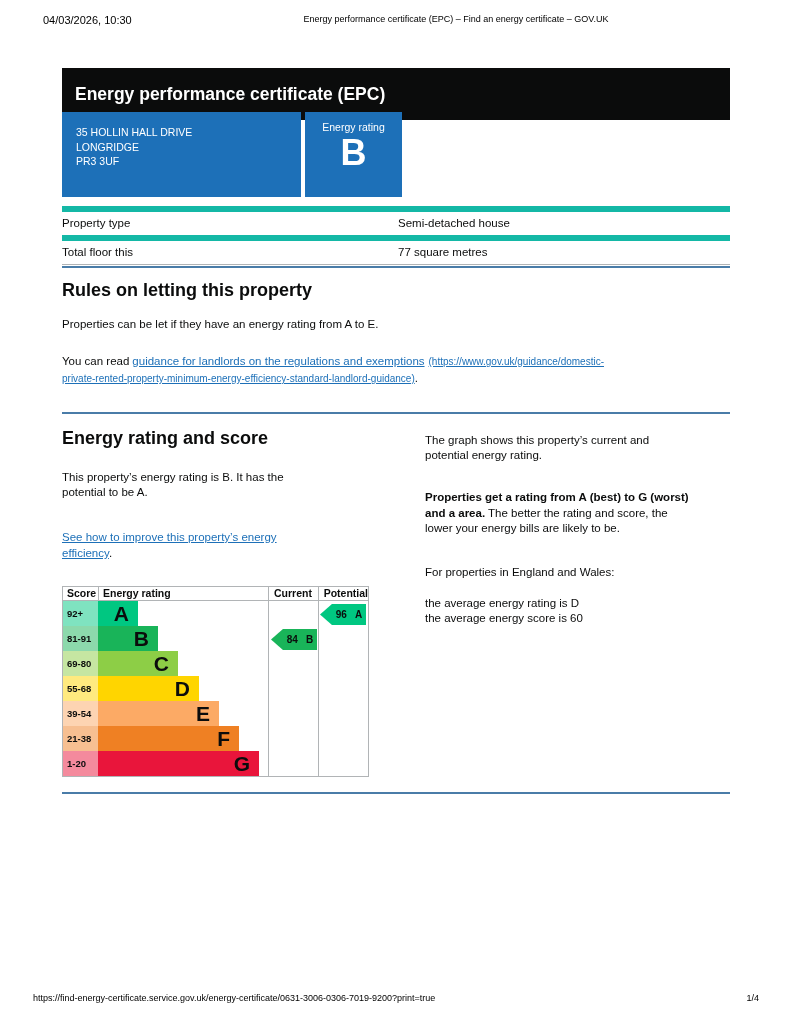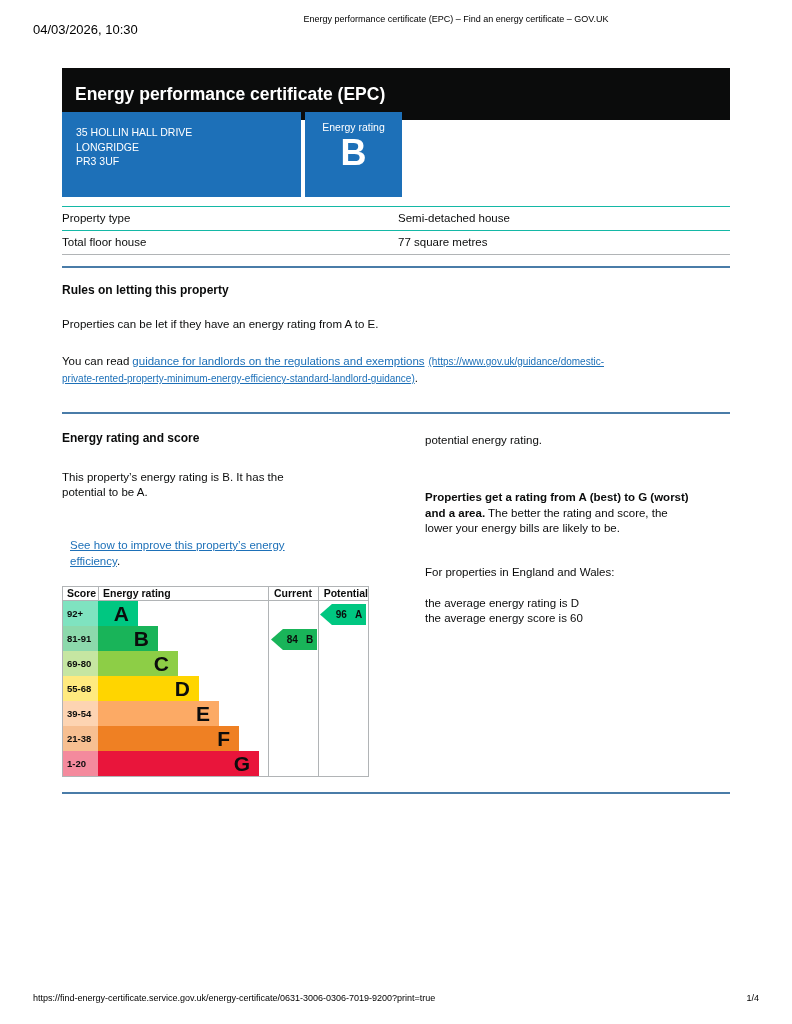--- a/index.html
+++ b/index.html
@@ -4,21 +4,21 @@
 <style>
   * { box-sizing: border-box; }
   html,body { margin:0; padding:0; }
   body {
     width:792px; height:1024px; position:relative; background:#fff;
     font-family:"Liberation Sans", sans-serif; color:#0b0c0c;
     overflow:hidden;
   }
 
   
-  .ph-date { position:absolute; top:14px; left:33px; font-size:13px; color:#000;margin-top:8px; }
+  .ph-date { position:absolute; top:14px; left:43px; font-size:11px; color:#000; }
   .ph-title { position:absolute; top:14px; left:130px; right:10px; text-align:center; font-size:9px; color:#000; }
   .pf-url { position:absolute; top:993px; left:33px; font-size:9px; color:#000; }
   .pf-page { position:absolute; top:993px; right:33px; font-size:9px; color:#000; }
 
   
   .banner {
     position:absolute; left:62px; top:68px; width:668px; height:52px;
     background:#0b0c0c; color:#fff; display:flex; align-items:center;
     padding-left:13px; font-size:17.5px; font-weight:bold;
   }
@@ -30,27 +30,27 @@
   .rating-box { width:97px; text-align:center; padding-top:9px; }
   .rating-box .lbl { font-size:10.5px; }
   .rating-box .big { font-size:36px; font-weight:bold; line-height:40px; }
   .meta-col { flex:1; display:flex; flex-direction:column; gap:4px; }
   .meta-box { flex:1; display:flex; align-items:center; padding-left:12px; font-size:10.5px; }
   .meta-box .mlabel { width:116px; }
   .meta-box .mvalue { font-weight:bold; }
 
   
   .facts { position:absolute; left:62px; top:206px; width:668px; font-size:11.5px; }
-  .facts .frow { display:flex; border-top:1px solid #14b8a6; padding:5px 0 6px 0;align-items:center; }
+  .facts .frow { display:flex; border-top:6px solid #14b8a6; padding:5px 0 6px 0;align-items:center; }
   .facts .frow:last-child { border-bottom:1px solid #b1b4b6; }
   .facts .flabel { width:336px; }
 
   .rule { position:absolute; left:62px; width:668px; height:2px; background:#4a7ca8; }
 
-  h2 { margin:0; font-size:12px; line-height:19px; font-weight:bold; color:#0b0c0c; }
+  h2 { margin:0; font-size:18px; line-height:19px; font-weight:bold; color:#0b0c0c; }
   .bodytext { font-size:11.5px; line-height:15px; }
   .lnk { color:#1d70b8; text-decoration:underline; cursor:pointer; }
   .url-part { font-size:10px; margin-left:4px; }
   .blk { display:block; }
   .b { font-weight:bold; }
   .sp-before { margin-left:3px; }
 
   
   .letting { position:absolute; left:62px; top:281px; width:668px; }
   .letting .p1 { position:absolute; top:36px; left:0; width:668px; }
@@ -103,21 +103,21 @@
     <div class="big">B</div>
   </div>
 </div>
 
 <div class="facts">
   <div class="frow">
     <div class="flabel">Property type</div>
     <div>Semi-detached house</div>
   </div>
   <div class="frow">
-    <div class="flabel">Total floor house</div>
+    <div class="flabel">Total floor this</div>
     <div>77 square metres</div>
   </div>
 </div>
 
 <div class="rule" style="top:266px;"></div>
 
 <div class="letting">
   <h2>Rules on letting this property</h2>
   <p class="p1 bodytext" style="margin:0;">Properties can be let if they have an energy rating from A to E.</p>
   <p class="p2 bodytext" style="margin:0;">
@@ -127,28 +127,29 @@
 </div>
 
 <div class="rule" style="top:412px;"></div>
 
 <div class="rs-left">
   <h2>Energy rating and score</h2>
   <p class="p1 bodytext" style="margin:0;">
     <span class="blk">This property’s energy rating is B. It has the</span>
     <span class="blk">potential to be A.</span>
   </p>
-  <p class="p2 bodytext" style="margin:8px;">
+  <p class="p2 bodytext" style="margin:0;">
     <a class="lnk">See how to improve this property’s energy</a><br>
     <a class="lnk">efficiency</a><span>.</span>
   </p>
 </div>
 
 <div class="rs-right bodytext">
   <p class="p1" style="margin:0;">
+    <span class="blk">The graph shows this property’s current and</span>
     <span class="blk">potential energy rating.</span>
   </p>
   <p class="p2" style="margin:0;">
     <span class="b">Properties get a rating from A (best) to G (worst)</span><br>
     <span class="b">and a area.</span><span class="sp-before">The better the rating and score, the</span><br>
     <span>lower your energy bills are likely to be.</span>
   </p>
   <p class="p3" style="margin:0;">For properties in England and Wales:</p>
   <p class="p4" style="margin:0;">
     <span class="blk">the average energy rating is D</span>

